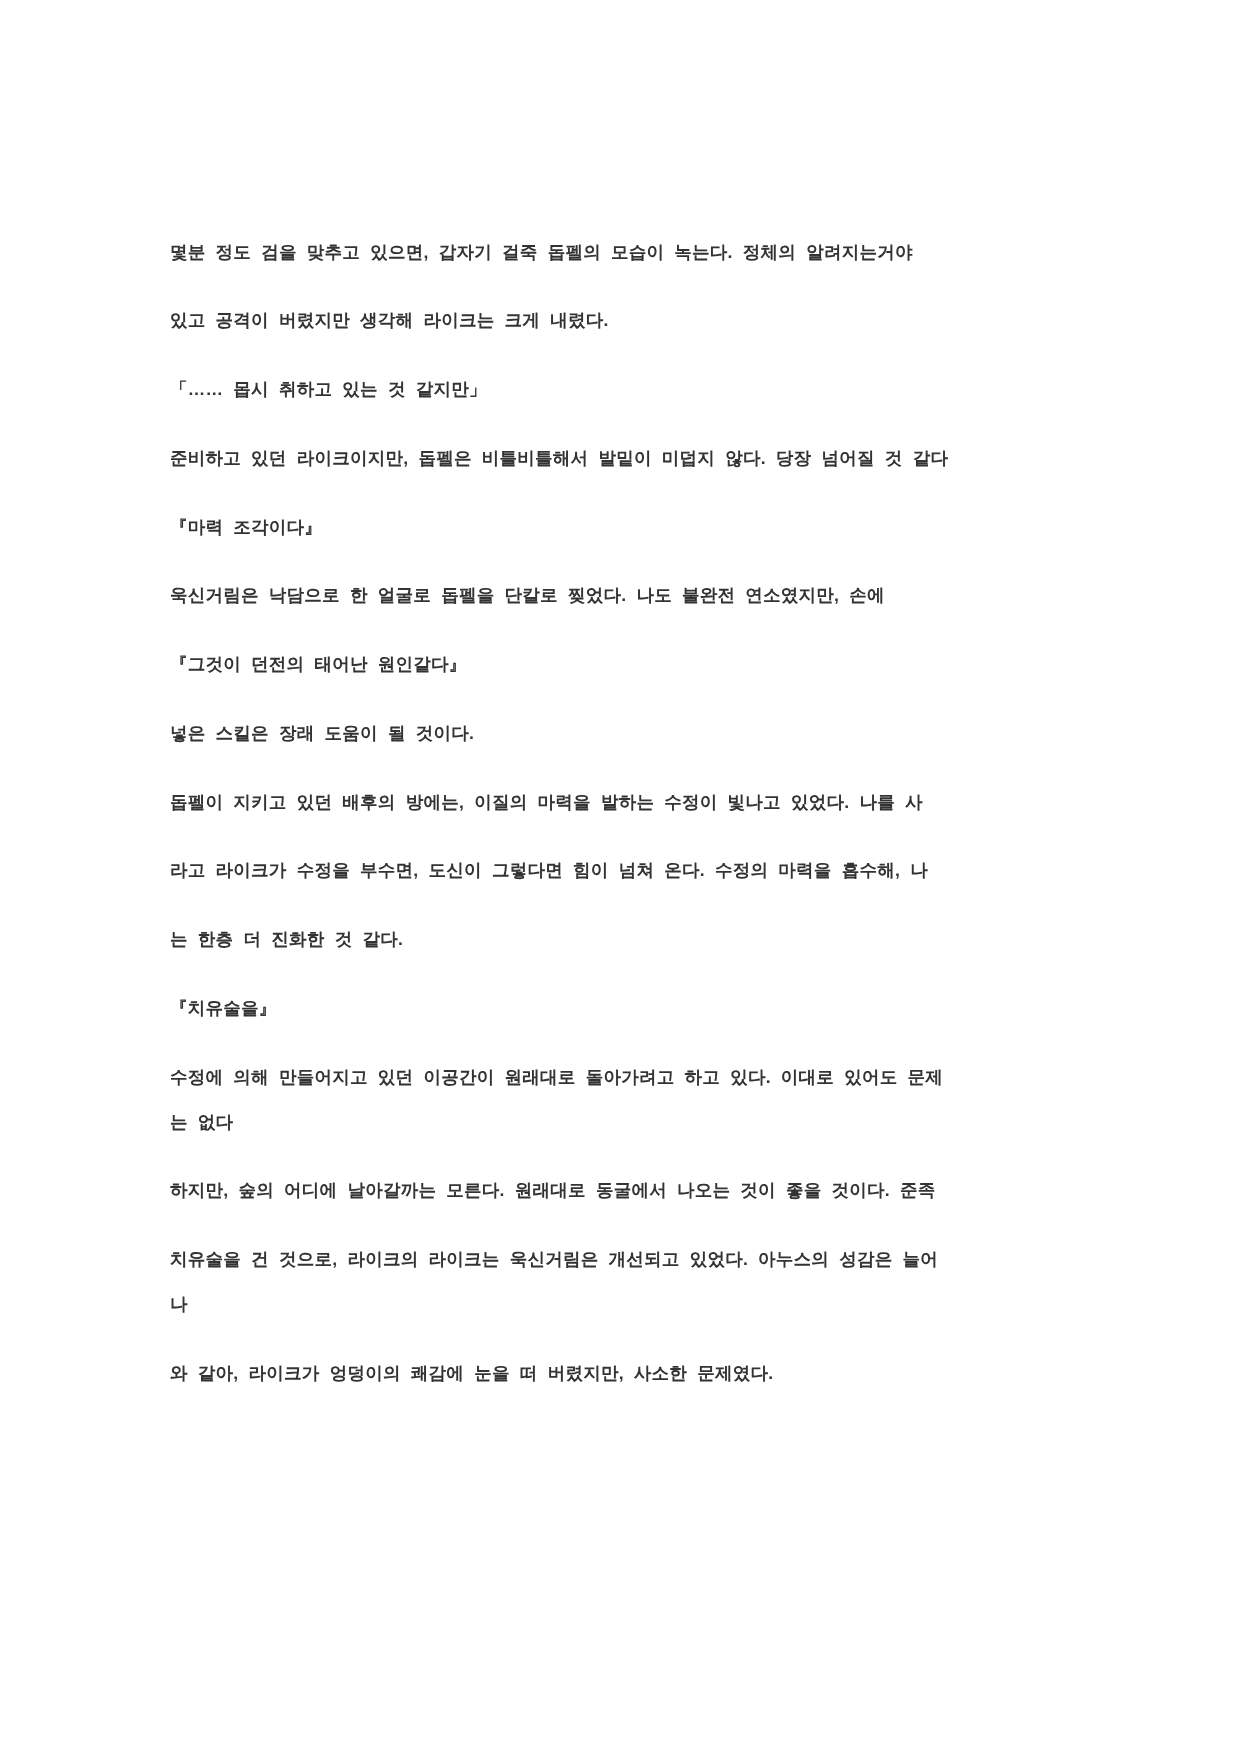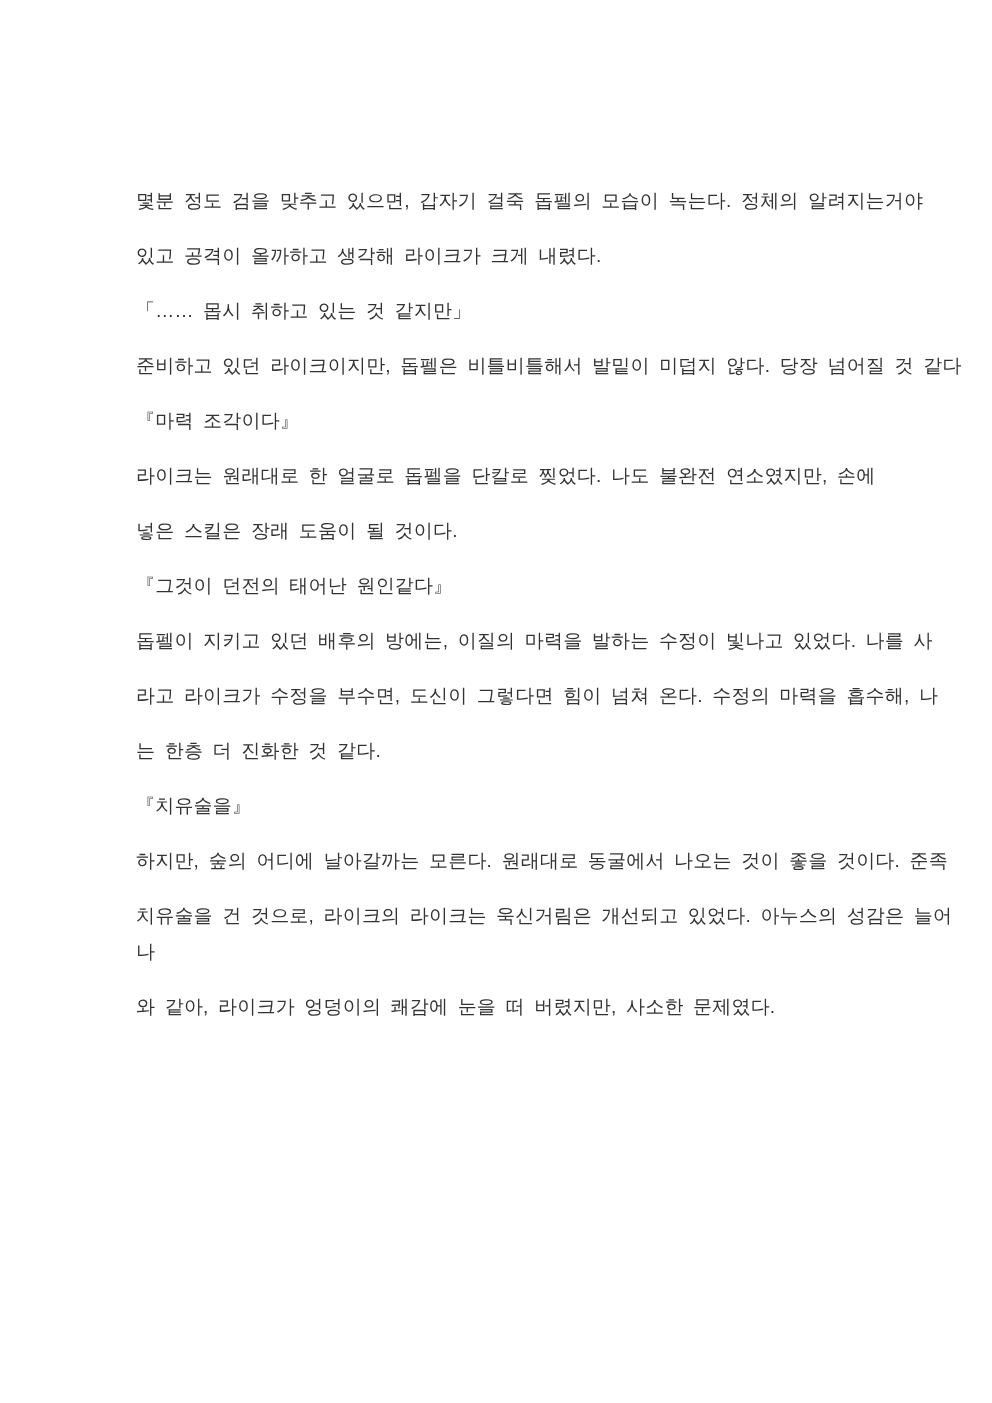--- a/index.html
+++ b/index.html
@@ -16,44 +16,46 @@
     font-family: "Liberation Sans", sans-serif;
   }
   .content {
     position: absolute;
     left: 136px;
     top: 183px;
     width: 846px;
   }
   .content p {
     margin: 0 0 19px 0;
-    font-size: 19px;
+    font-size: 14px;
     line-height: 36px;
     color: #333333;
     word-spacing: 4px;
     letter-spacing: 0.2px;
     white-space: pre-line;
-    font-weight: 400;
+    font-weight: 700;
   }
 </style>
 </head>
 <body>
 
 <div class="page">
   <div class="content">
     <p>몇분 정도 검을 맞추고 있으면, 갑자기 걸죽 돕펠의 모습이 녹는다. 정체의 알려지는거야</p>
-    <p>있고 공격이 올까하고 생각해 라이크가 크게 내렸다.</p>
+    <p>있고 공격이 버렸지만 생각해 라이크는 크게 내렸다.</p>
     <p>「…… 몹시 취하고 있는 것 같지만」</p>
     <p>준비하고 있던 라이크이지만, 돕펠은 비틀비틀해서 발밑이 미덥지 않다. 당장 넘어질 것 같다</p>
     <p>『마력 조각이다』</p>
-    <p>라이크는 원래대로 한 얼굴로 돕펠을 단칼로 찢었다. 나도 불완전 연소였지만, 손에</p>
+    <p>욱신거림은 낙담으로 한 얼굴로 돕펠을 단칼로 찢었다. 나도 불완전 연소였지만, 손에</p>
+    <p>『그것이 던전의 태어난 원인같다』</p>
     <p>넣은 스킬은 장래 도움이 될 것이다.</p>
-    <p>『그것이 던전의 태어난 원인같다』</p>
     <p>돕펠이 지키고 있던 배후의 방에는, 이질의 마력을 발하는 수정이 빛나고 있었다. 나를 사</p>
     <p>라고 라이크가 수정을 부수면, 도신이 그렇다면 힘이 넘쳐 온다. 수정의 마력을 흡수해, 나</p>
     <p>는 한층 더 진화한 것 같다.</p>
     <p>『치유술을』</p>
+    <p>수정에 의해 만들어지고 있던 이공간이 원래대로 돌아가려고 하고 있다. 이대로 있어도 문제
+는 없다</p>
     <p>하지만, 숲의 어디에 날아갈까는 모른다. 원래대로 동굴에서 나오는 것이 좋을 것이다. 준족</p>
     <p>치유술을 건 것으로, 라이크의 라이크는 욱신거림은 개선되고 있었다. 아누스의 성감은 늘어
 나</p>
     <p>와 같아, 라이크가 엉덩이의 쾌감에 눈을 떠 버렸지만, 사소한 문제였다.</p>
   </div>
 </div>
 
 </body></html>

